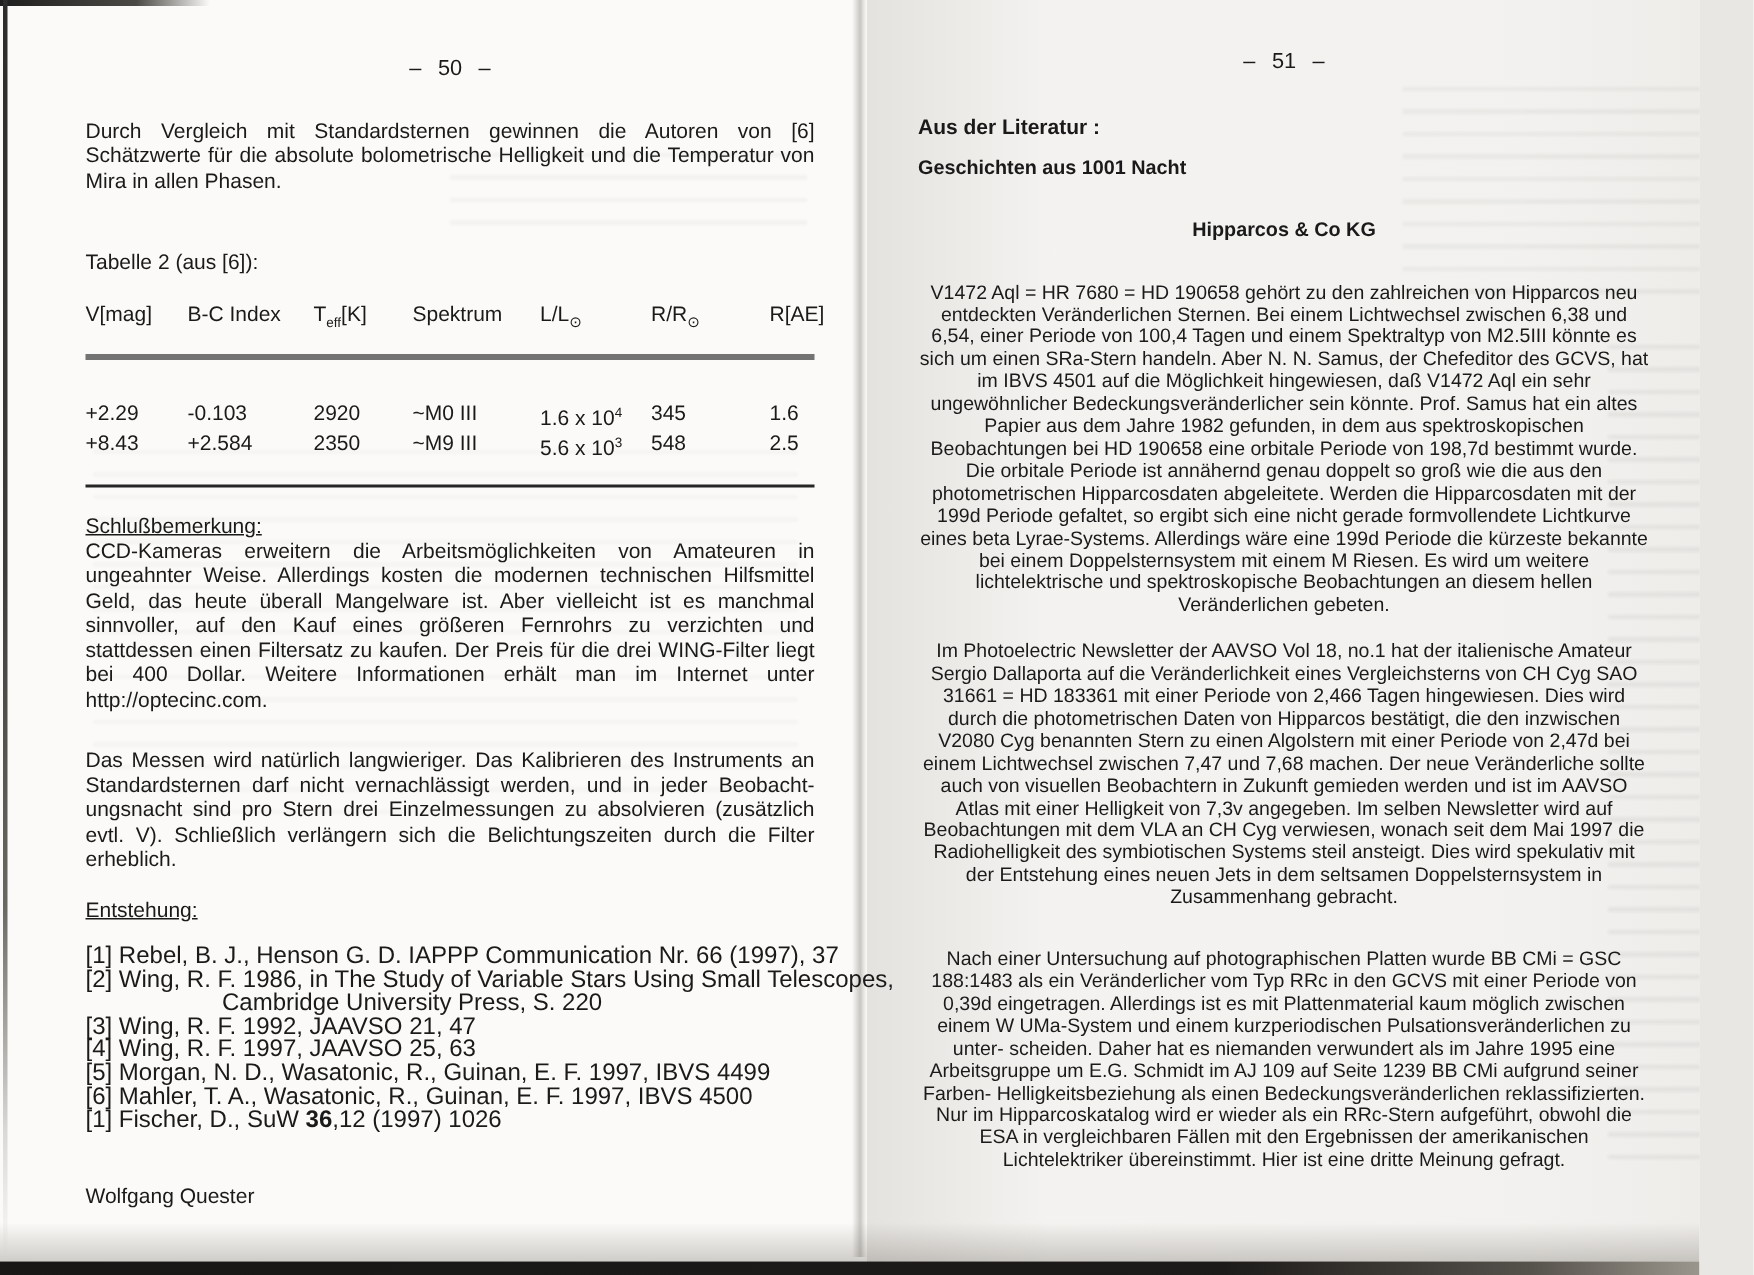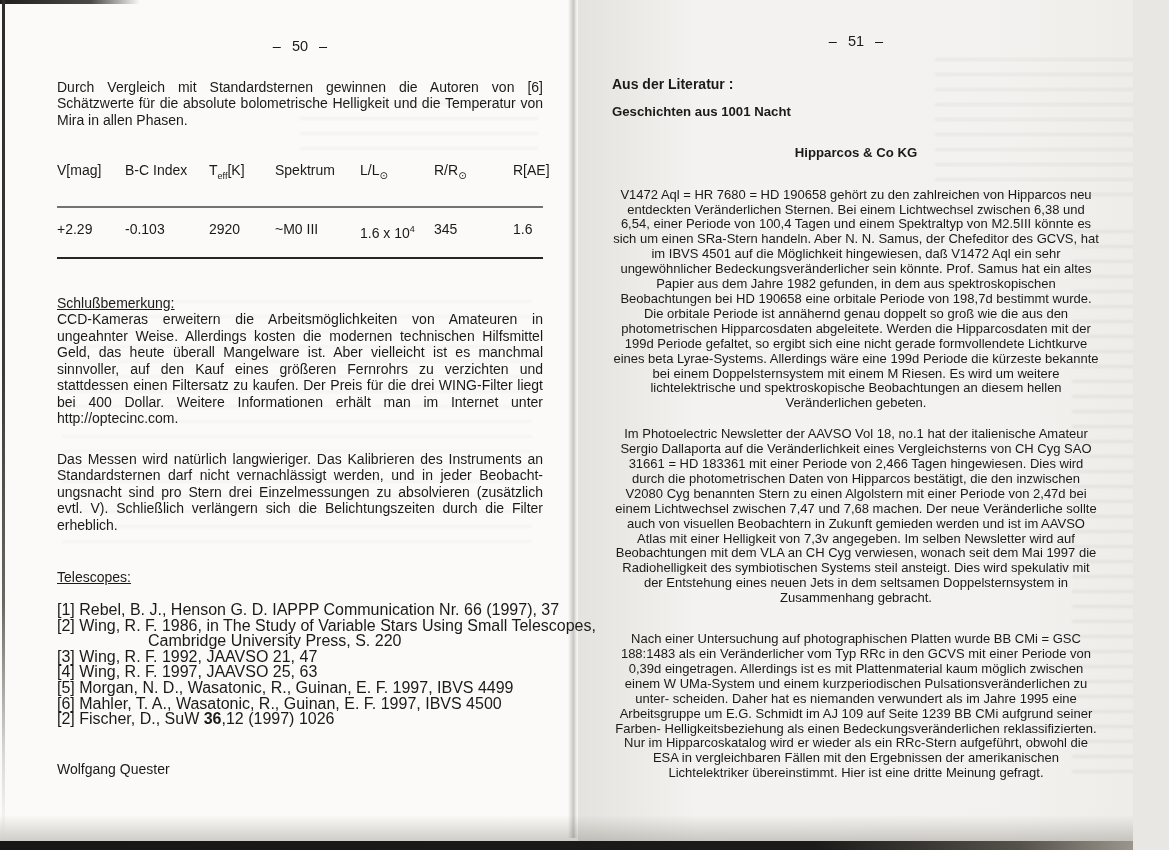--- a/index.html
+++ b/index.html
@@ -33,29 +33,29 @@
   .ghost.g3{left:300px;top:102px;width:238px;height:58px;opacity:0.035;}
   .ghost.g4{left:62px;top:300px;width:470px;height:250px;opacity:0.025;}
 
   
   .left-page{position:absolute;left:57px;top:38px;width:486px;z-index:2;
     font-size:14px;line-height:16.5px;}
   .pagenum{text-align:center;font-size:14.5px;word-spacing:7px;margin:0 0 24px 0;}
   .left-page p.just{ text-align:justify;margin:0;}
   .t-caption{margin-top:38px;}
   .t-head,.t-row{display:grid;grid-template-columns:68px 84px 66px 85px 74px 70px 1fr;}
-  .t-head{margin-top:34px;padding-bottom:22px;border-bottom:2px solid #737373;}
-  .t-body{padding-top:13px;}
+  .t-head{margin-top:18px;padding-bottom:12px;border-bottom:4px solid #737373;}
+  .t-body{padding-top:27px;}
   .t-row{line-height:17px;}
   .t-rule{margin-top:15px;border-top:2px solid #262626;}
   .c7{padding-left:9px;}
   sub.small{font-size:9px;}
   sub.sun{font-size:10px;}
   sup.small{font-size:9px;}
-  .sect-head{margin-top:36px;text-decoration:underline;}
+  .sect-head{margin-top:17px;text-decoration:underline;}
   .p-gap{margin-top:24px !important;}
   .lit-list{margin-top:16px;font-size:16px;line-height:15.6px;}
   .ref-line{white-space:nowrap;}
   .ref-line.indent{padding-left:91px;}
   .ref-line b{font-weight:bold;}
   .signature{margin-top:34px;text-align:left;padding-right:40px;}
 
   
   .right-page{position:absolute;left:612px;top:34px;width:488px;z-index:2;
     font-size:13px;line-height:14.9px;}
@@ -79,20 +79,21 @@
   <div class="ghost g2"></div>
   <div class="ghost g3"></div>
   <div class="ghost g4"></div>
 
   <div class="left-page">
     <div class="pagenum">– 50 –</div>
 
     <p class="just">Durch Vergleich mit Standardsternen gewinnen die Autoren von [6] Schätzwerte für die absolute bolometrische Helligkeit und die Temperatur von Mira in allen Phasen.</p>
 
     <div>
+      <div class="t-caption">Tabelle 2 (aus [6]):</div>
 
       <div class="t-head">
         <span class="c1">V[mag]</span>
         <span class="c2">B-C Index</span>
         <span class="c3"><span>T</span><sub class="small">eff</sub><span>[K]</span></span>
         <span class="c4">Spektrum</span>
         <span class="c5"><span>L/L</span><sub class="sun">⊙</sub></span>
         <span class="c6"><span>R/R</span><sub class="sun">⊙</sub></span>
         <span class="c7">R[AE]</span>
       </div>
@@ -100,38 +101,47 @@
       <div class="t-body">
         <div class="t-row">
           <span class="c1">+2.29</span>
           <span class="c2">-0.103</span>
           <span class="c3">2920</span>
           <span class="c4">~M0 III</span>
           <span class="c5"><span>1.6 x 10</span><sup class="small">4</sup></span>
           <span class="c6">345</span>
           <span class="c7">1.6</span>
         </div>
+        <div class="t-row">
+          <span class="c1">+8.43</span>
+          <span class="c2">+2.584</span>
+          <span class="c3">2350</span>
+          <span class="c4">~M9 III</span>
+          <span class="c5"><span>5.6 x 10</span><sup class="small">3</sup></span>
+          <span class="c6">548</span>
+          <span class="c7">2.5</span>
+        </div>
       </div>
       <div class="t-rule"></div>
     </div>
 
     <div class="sect-head">Schlußbemerkung:</div>
     <p class="just">CCD-Kameras erweitern die Arbeitsmöglichkeiten von Amateuren in ungeahnter Weise. Allerdings kosten die modernen technischen Hilfsmittel Geld, das heute überall Mangelware ist. Aber vielleicht ist es manchmal sinnvoller, auf den Kauf eines größeren Fernrohrs zu verzichten und stattdessen einen Filtersatz zu kaufen. Der Preis für die drei WING-Filter liegt bei 400 Dollar. Weitere Informationen erhält man im Internet unter http://optecinc.com.</p>
     <p class="just p-gap">Das Messen wird natürlich langwieriger. Das Kalibrieren des Instruments an Standardsternen darf nicht vernachlässigt werden, und in jeder Beobacht- ungsnacht sind pro Stern drei Einzelmessungen zu absolvieren (zusätzlich evtl. V). Schließlich verlängern sich die Belichtungszeiten durch die Filter erheblich.</p>
 
-    <div class="sect-head">Telescopes:</div>
+    <div class="sect-head">Entstehung:</div>
     <div class="lit-list">
       <div class="ref-line">[1] Rebel, B. J., Henson G. D. IAPPP Communication Nr. 66 (1997), 37</div>
       <div class="ref-line">[2] Wing, R. F. 1986, in The Study of Variable Stars Using Small Telescopes,</div>
       <div class="ref-line indent">Cambridge University Press, S. 220</div>
       <div class="ref-line">[3] Wing, R. F. 1992, JAAVSO 21, 47</div>
       <div class="ref-line">[4] Wing, R. F. 1997, JAAVSO 25, 63</div>
       <div class="ref-line">[5] Morgan, N. D., Wasatonic, R., Guinan, E. F. 1997, IBVS 4499</div>
       <div class="ref-line">[6] Mahler, T. A., Wasatonic, R., Guinan, E. F. 1997, IBVS 4500</div>
-      <div class="ref-line"><span>[2] Fischer, D., SuW </span><b>36</b><span>,12 (1997) 1026</span></div>
+      <div class="ref-line"><span>[1] Fischer, D., SuW </span><b>36</b><span>,12 (1997) 1026</span></div>
     </div>
 
     <div class="signature">Wolfgang Quester</div>
   </div>
 
   <div class="right-page">
     <div class="pagenum p51">– 51 –</div>
 
     <div class="rp-head">Aus der Literatur :</div>
     <div class="rp-sub">Geschichten aus 1001 Nacht</div>

